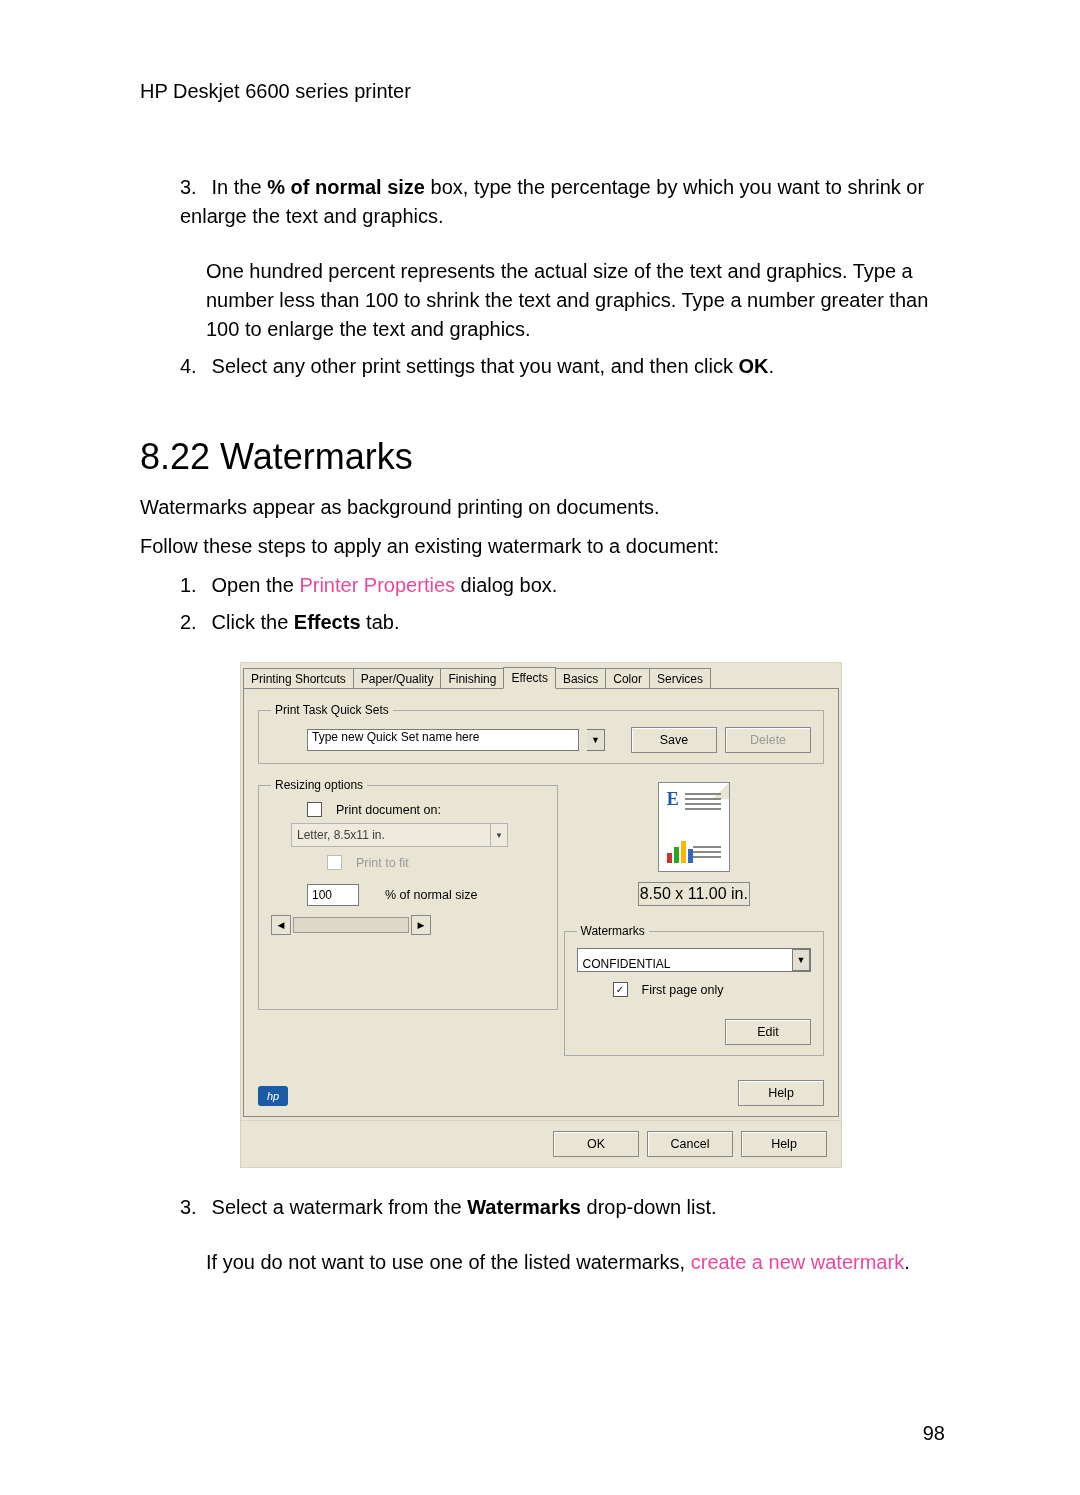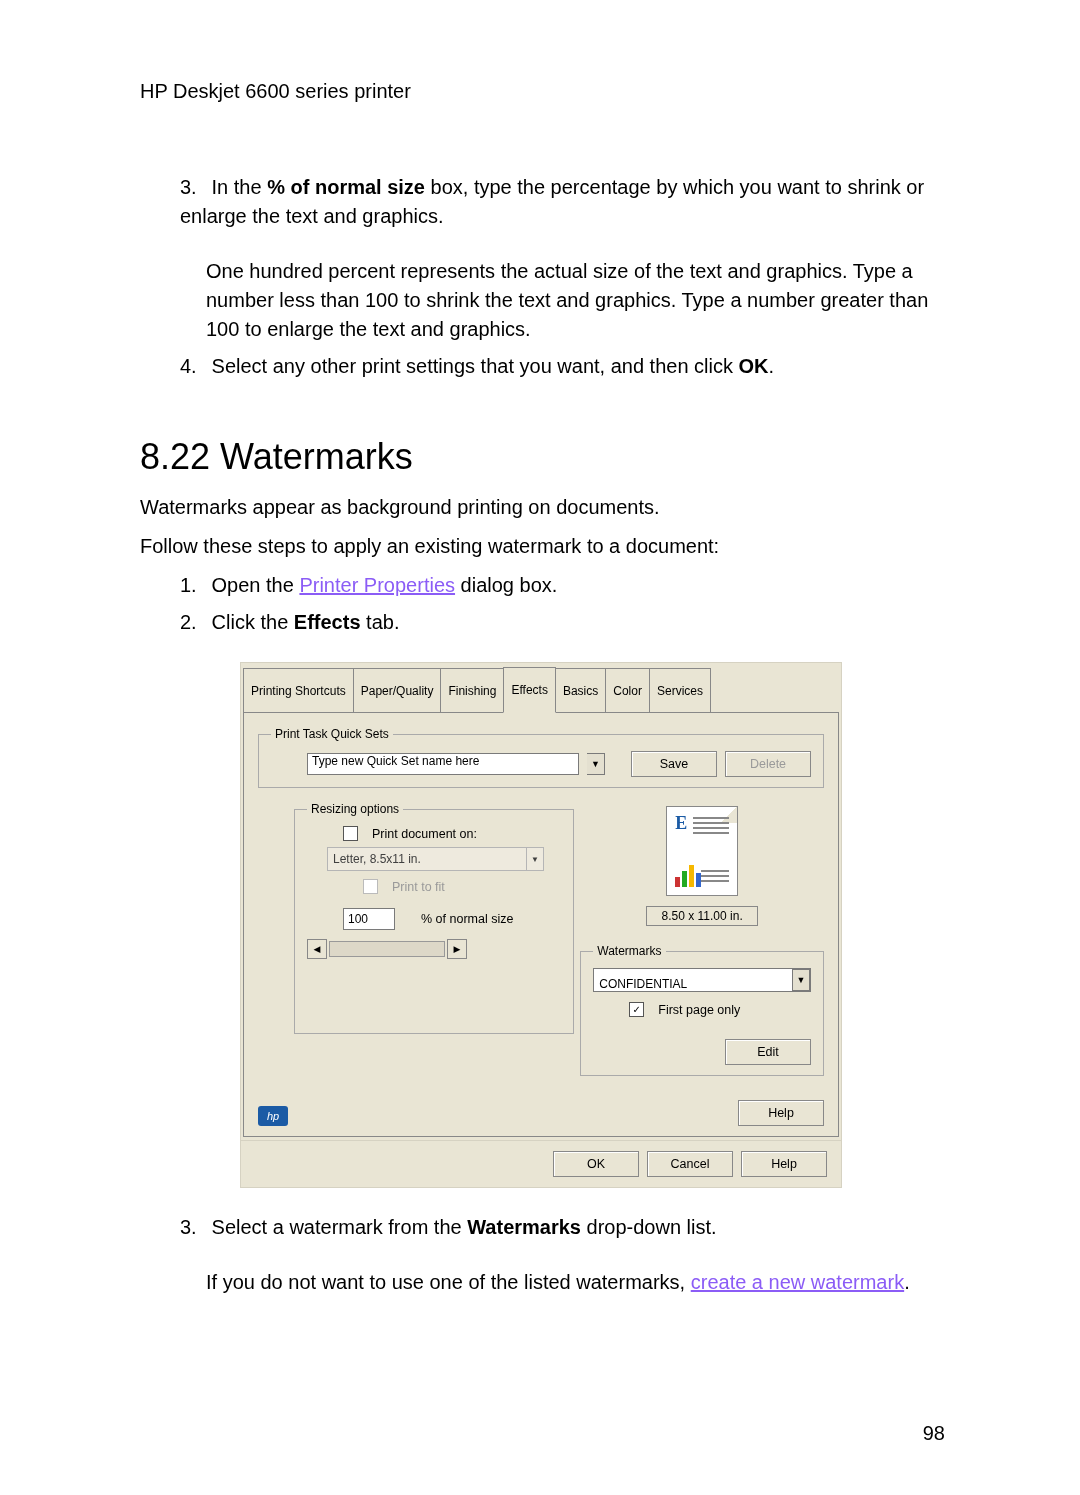--- a/index.html
+++ b/index.html
@@ -52,21 +52,21 @@
     font-size: 20px;
     line-height: 1.45;
     margin: 10px 0;
   }
   h3.sub {
     font-size: 22px;
     font-weight: bold;
     margin: 40px 0 10px 0;
   }
   .bold { font-weight: bold; }
-  .link { color: #8b5cf6; text-decoration: underline; }
+  .link { color: #ec4899; }
   .page-num {
     position: absolute;
     bottom: 50px;
     right: 135px;
     font-size: 20px;
   }
 
   
   .dialog-wrap {
     margin: 25px 0 25px 100px;
@@ -78,21 +78,21 @@
     font-size: 12.5px;
     color: #000;
     border: 1px solid #d6d2c2;
   }
   .tabs {
     display: flex;
     padding: 4px 2px 0 2px;
     align-items: flex-end;
   }
   .tab {
-    padding: 15px 7px;
+    padding: 3px 7px;
     border: 1px solid #888;
     border-bottom: none;
     background: #e9e5d4;
     margin-right: -1px;
     position: relative;
     font-size: 12px;
     white-space: nowrap;
   }
   .tab.active {
     background: #e9e5d4;
@@ -153,21 +153,20 @@
     border-left: none;
     display: flex;
     align-items: center;
     justify-content: center;
     font-size: 9px;
     box-sizing: border-box;
   }
   .two-col {
     display: flex;
     gap: 6px;
-    margin-left: 36px;
   }
   .left-col { flex: 1.15; }
   .right-col { flex: 1; }
   .cb {
     width: 13px;
     height: 13px;
     border: 1px solid #555;
     background: #fff;
     display: inline-flex;
     align-items: center;
@@ -284,21 +283,21 @@
   .preview-lines2 div {
     height: 2px;
     background: #888;
     margin-bottom: 3px;
   }
   .dim-label {
     display: block;
     width: 110px;
     margin: 6px auto 0 auto;
     text-align: center;
-    font-size: 12px;
+    font-size: 16px;
     border: 1px solid #888;
     background: #e9e5d4;
     padding: 2px 0;
   }
   .watermark-select {
     height: 22px;
     border: 1px solid #7a7a7a;
     background: #fff;
     display: flex;
     align-items: flex-end;

